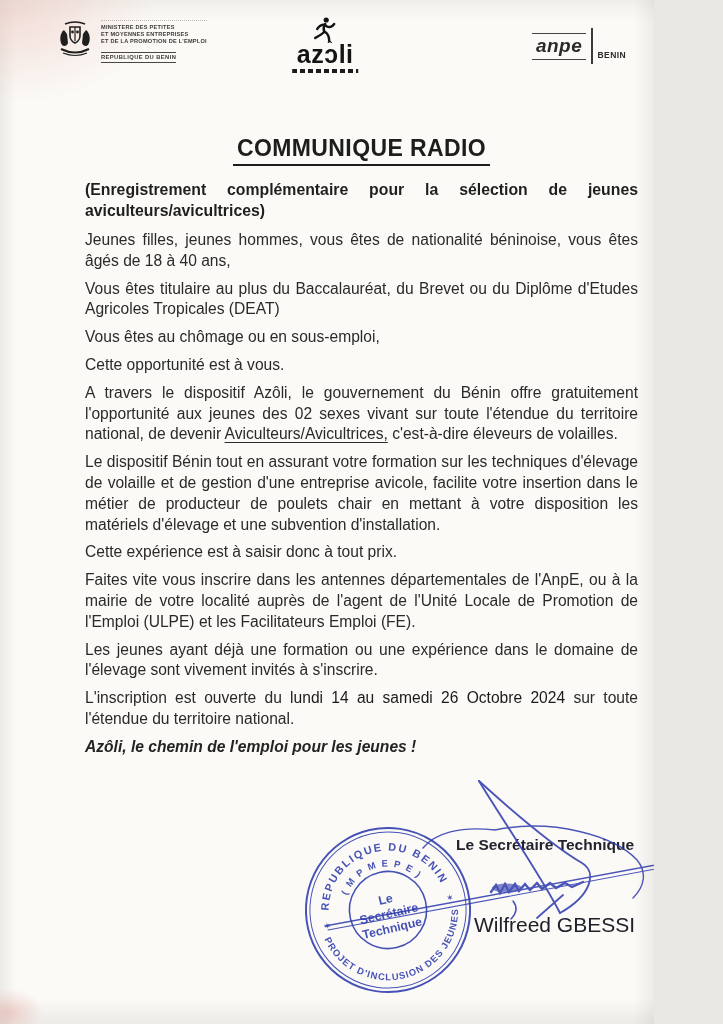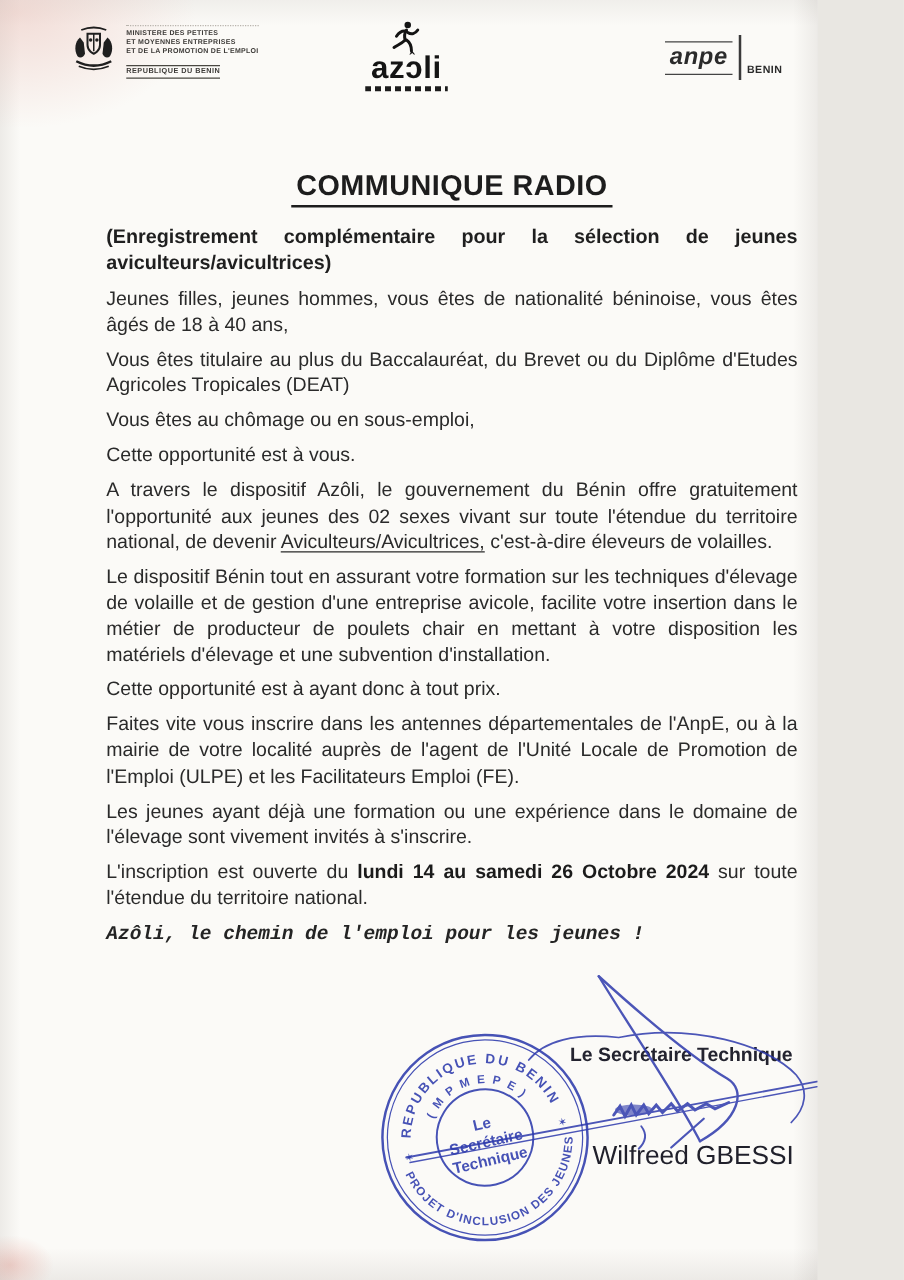--- a/index.html
+++ b/index.html
@@ -31,22 +31,22 @@
   .anpe-word{font-size:19px;font-weight:700;font-style:italic;letter-spacing:.5px;color:#2b2b2b;}
   .anpe-div{width:1.3px;background:#3a3a3a;}
   .anpe-country{align-self:flex-end;font-size:8.5px;font-weight:700;letter-spacing:.4px;color:#2b2b2b;padding-bottom:4px;}
   
   .content{position:absolute;top:97px;left:85px;width:553px;}
   h1.title{margin:0 0 13px;text-align:center;font-size:23px;letter-spacing:.4px;color:#1d1d1d;font-weight:800;}
   h1.title span{display:inline-block;border-bottom:2.6px solid #1d1d1d;padding:0 4px 2px;margin-top:38px;}
   .subtitle{margin:0 0 9px;font-weight:800;font-size:15.8px;line-height:21px;text-align:justify;color:#1f1f1f;}
   .body-para{margin:0 0 7px;font-size:15.6px;line-height:20.8px;text-align:justify;color:#2a2a2a;}
   .body-para .u{text-decoration:underline;text-underline-offset:2.5px;}
-  .body-para .b{font-weight:700;color:#1b1b1b;}
-  .body-para.em-line{font-style:italic;font-weight:600;color:#242424;font-family:Liberation Mono, monospace;}
+  .body-para .b{font-weight:400;color:#1b1b1b;}
+  .body-para.em-line{font-style:italic;font-weight:600;color:#242424;}
   
   .sig-role{position:absolute;left:456px;top:836px;font-size:15.5px;font-weight:800;color:#23232f;}
   .sig-name{position:absolute;left:474px;top:913px;font-size:21px;font-weight:400;color:#20202b;}
   .stamp{position:absolute;left:301px;top:823px;width:174px;height:174px;transform:rotate(-13deg);opacity:.88;}
   .strokes{position:absolute;left:295px;top:748px;width:428px;height:230px;pointer-events:none;}
 </style>
 </head>
 <body>
 
 <div class="page">
@@ -102,21 +102,21 @@
   <div class="content">
     <h1 class="title"><span>COMMUNIQUE RADIO</span></h1>
     <p class="subtitle">(Enregistrement complémentaire pour la sélection de jeunes aviculteurs/avicultrices)</p>
     <div id="paragraphs">
         <p class="body-para"><span>Jeunes filles, jeunes hommes, vous êtes de nationalité béninoise, vous êtes âgés de 18 à 40 ans,</span></p>
         <p class="body-para"><span>Vous êtes titulaire au plus du Baccalauréat, du Brevet ou du Diplôme d'Etudes Agricoles Tropicales (DEAT)</span></p>
         <p class="body-para"><span>Vous êtes au chômage ou en sous-emploi,</span></p>
         <p class="body-para"><span>Cette opportunité est à vous.</span></p>
         <p class="body-para"><span>A travers le dispositif Azôli, le gouvernement du Bénin offre gratuitement l'opportunité aux jeunes des 02 sexes vivant sur toute l'étendue du territoire national, de devenir </span><span class="u">Aviculteurs/Avicultrices,</span><span> c'est-à-dire éleveurs de volailles.</span></p>
         <p class="body-para"><span>Le dispositif Bénin tout en assurant votre formation sur les techniques d'élevage de volaille et de gestion d'une entreprise avicole, facilite votre insertion dans le métier de producteur de poulets chair en mettant à votre disposition les matériels d'élevage et une subvention d'installation.</span></p>
-        <p class="body-para"><span>Cette opportunité est à ayant donc à tout prix.</span></p>
+        <p class="body-para"><span>Cette expérience est à saisir donc à tout prix.</span></p>
         <p class="body-para"><span>Faites vite vous inscrire dans les antennes départementales de l'AnpE, ou à la mairie de votre localité auprès de l'agent de l'Unité Locale de Promotion de l'Emploi (ULPE) et les Facilitateurs Emploi (FE).</span></p>
         <p class="body-para"><span>Les jeunes ayant déjà une formation ou une expérience dans le domaine de l'élevage sont vivement invités à s'inscrire.</span></p>
         <p class="body-para"><span>L'inscription est ouverte du </span><span class="b">lundi 14 au samedi 26 Octobre 2024</span><span> sur toute l'étendue du territoire national.</span></p>
         <p class="body-para em-line"><span>Azôli, le chemin de l'emploi pour les jeunes !</span></p>
       </div>
   </div>
 
   <div class="sig-role">Le Secrétaire Technique</div>
   <div class="sig-name">Wilfreed GBESSI</div>
 

